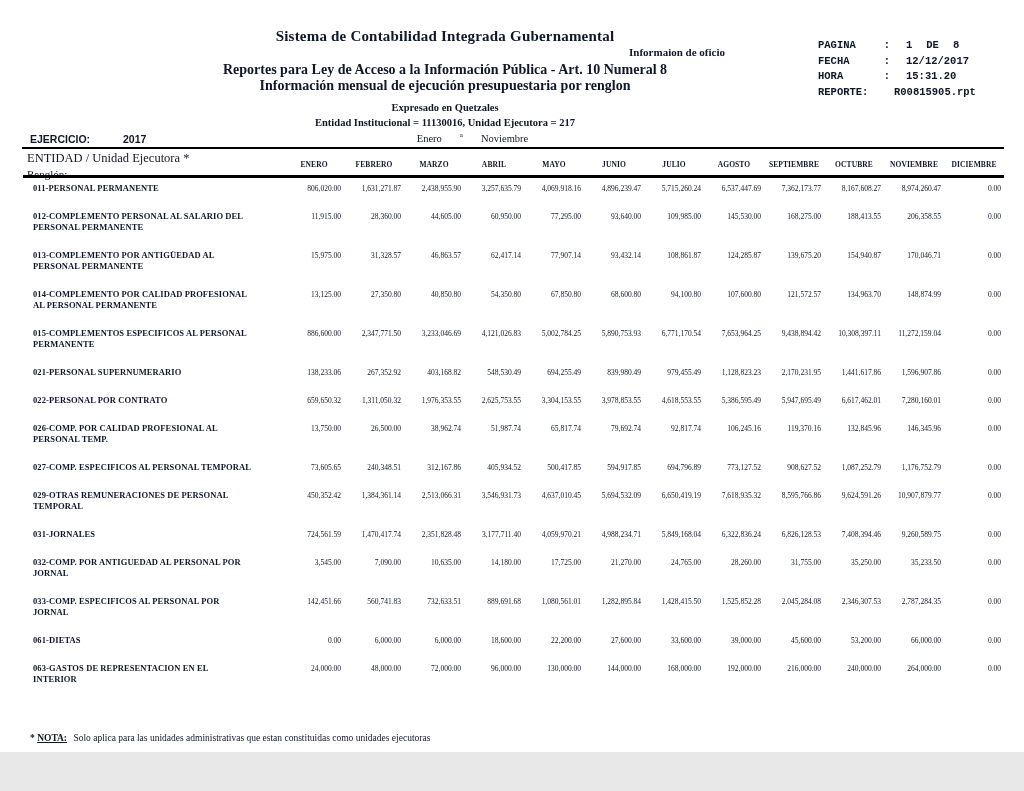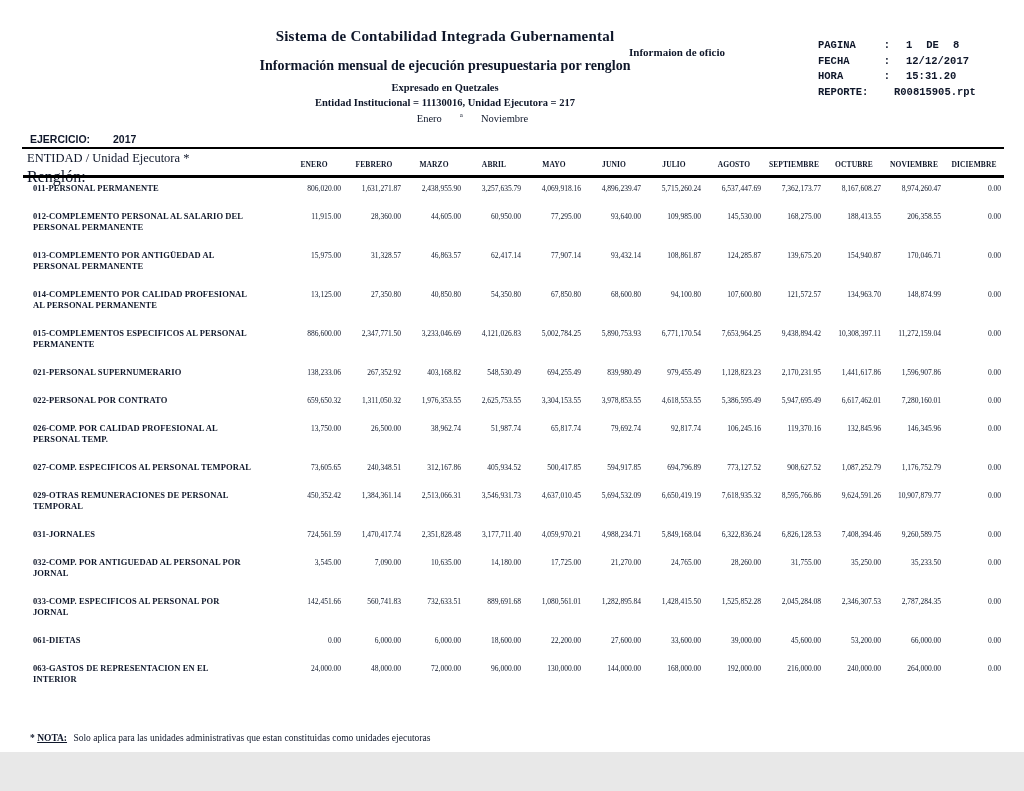--- a/index.html
+++ b/index.html
@@ -19,24 +19,24 @@
   .hdr-period .sep{font-size:7px;vertical-align:super;padding:0 18px;}
   
   .meta{position:absolute;top:38px;left:818px;width:175px;font-size:10.5px;font-weight:bold;font-family:Liberation Mono, monospace;}
   .meta .mrow{display:flex;line-height:15.5px;}
   .meta .mlabel{width:62px;}
   .meta .mcolon{width:14px;text-align:center;}
   .meta .mval{flex:1;text-align:left;padding-left:12px;}
   .meta .gap{display:inline-block;width:14px;}
   
   .ejercicio{position:absolute;top:133px;left:30px;font-size:10.5px;font-weight:bold;font-family:"Liberation Sans",sans-serif;}
-  .ejercicio .val{margin-left:20px;}
+  .ejercicio .val{margin-left:30px;}
   .rule-thin{position:absolute;top:147px;left:22px;width:982px;border-top:2px solid #000;}
   .lbl-entidad{position:absolute;top:151px;left:27px;font-size:12.5px;}
-  .lbl-renglon{position:absolute;top:168px;left:27px;font-size:16px;}
+  .lbl-renglon{position:absolute;top:168px;left:27px;font-size:11px;}
   
   .tablewrap{position:absolute;top:156px;left:23px;width:981px;}
   table{border-collapse:collapse;table-layout:fixed;width:981px;}
   col.c-label{width:261px;}
   col.c-m{width:60px;}
   thead th{
     font-size:7.5px;font-weight:bold;text-align:center;vertical-align:bottom;
     padding:4px 0 6px 0;letter-spacing:.1px;
   }
   thead tr{border-bottom:3.5px solid #000;}
@@ -55,20 +55,21 @@
   .foot .nlabel{font-weight:bold;text-decoration:underline;margin-right:4px;}
 </style>
 </head>
 <body>
 
 <div class="page">
 
   <div class="hdr-center">
     <div class="hdr-title">Sistema de Contabilidad Integrada Gubernamental</div>
     <div class="hdr-sub">Informaion de oficio</div>
+    <div class="hdr-l1">Reportes para Ley de Acceso a la Información Pública - Art. 10 Numeral 8</div>
     <div class="hdr-l2">Información mensual de ejecución presupuestaria por renglon</div>
     <div class="hdr-curr">Expresado en Quetzales</div>
     <div class="hdr-ent">Entidad Institucional = 11130016, Unidad Ejecutora = 217</div>
     <div class="hdr-period">
       <span>Enero</span><span class="sep">a</span><span>Noviembre</span>
     </div>
   </div>
 
   <div class="meta">
     <div class="mrow">

